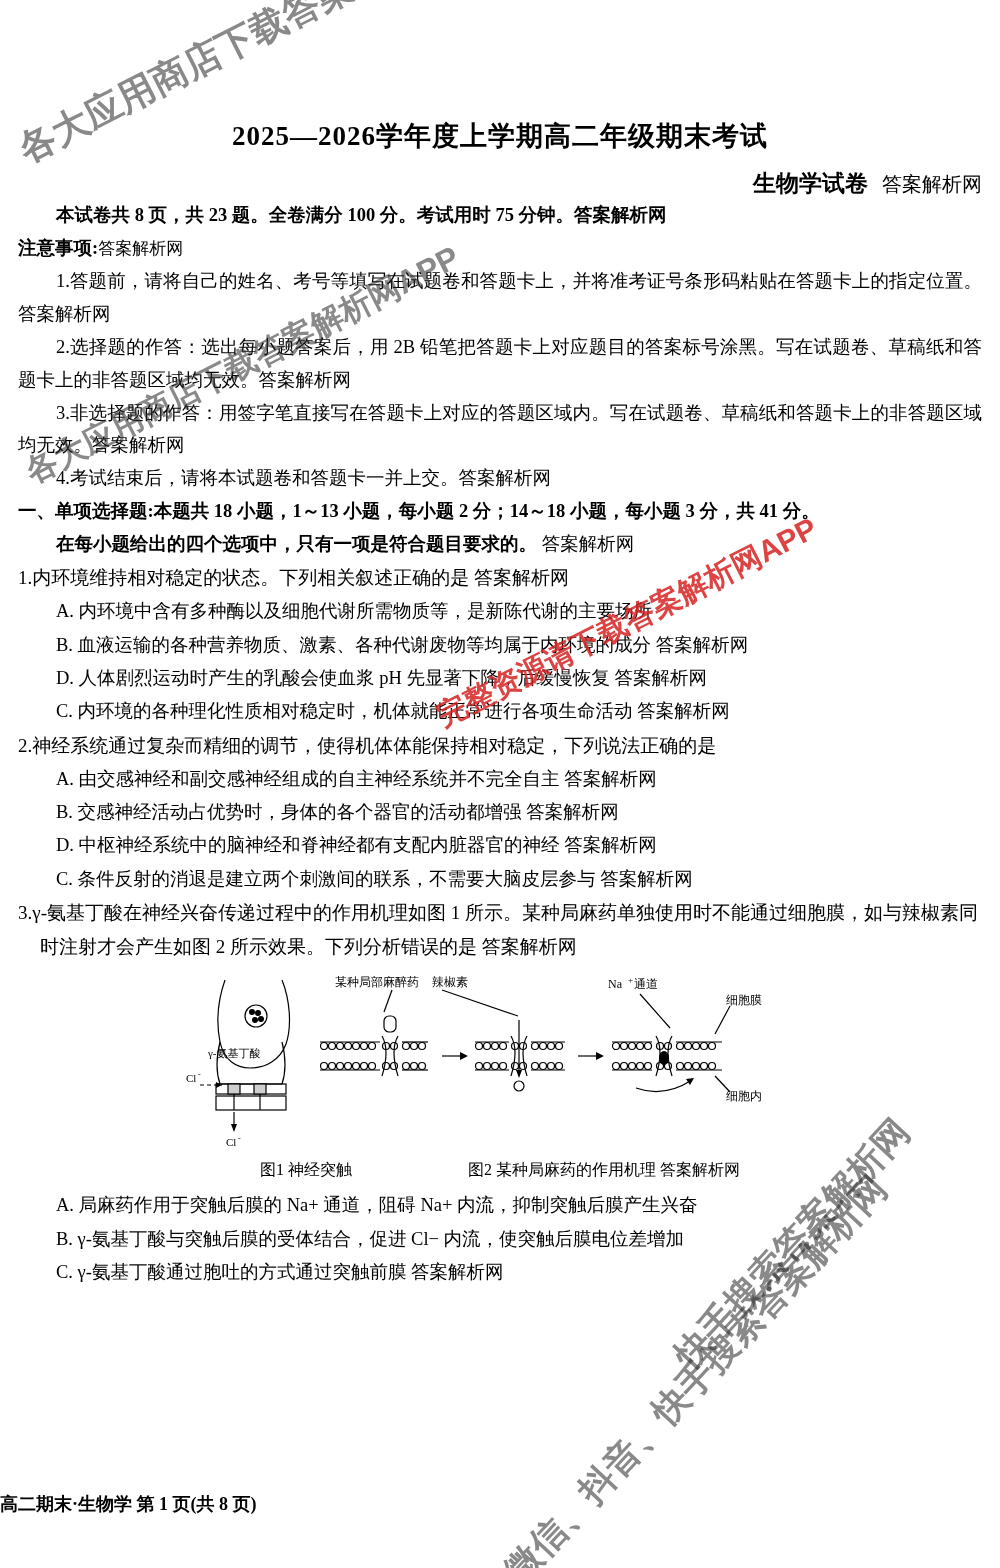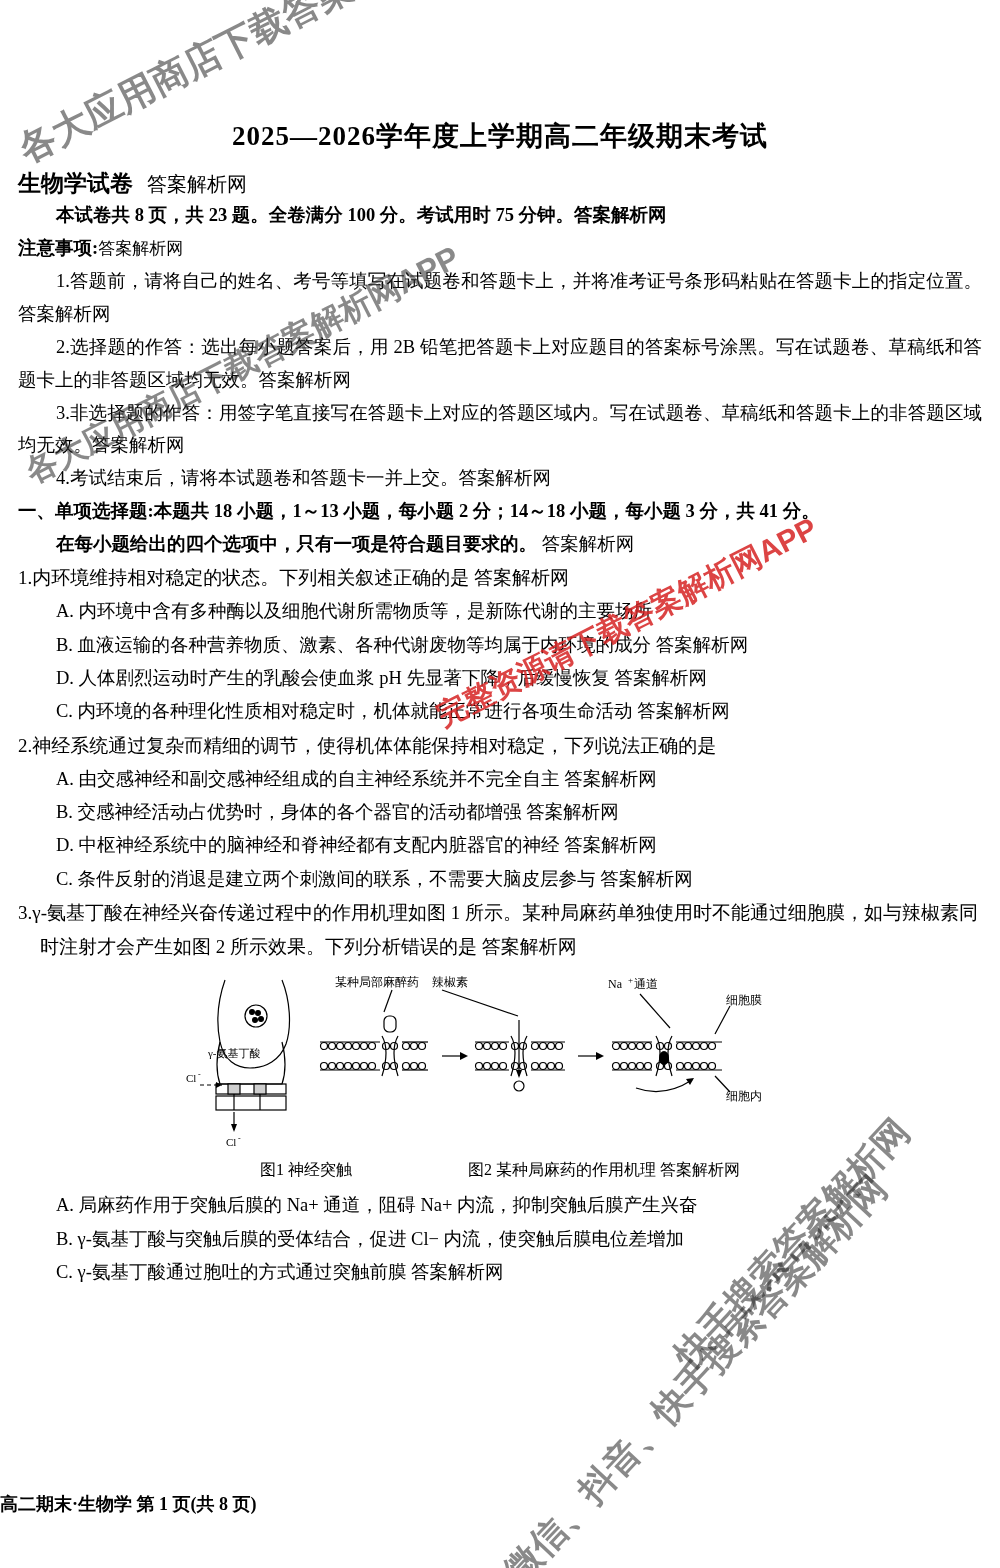--- a/index.html
+++ b/index.html
@@ -32,21 +32,21 @@
   }
   .title {
     text-align: center;
     font-size: 27px;
     font-weight: bold;
     letter-spacing: 1px;
     margin-top: 118px;
     font-family: "Liberation Serif", "DejaVu Serif", serif;
   }
   .subtitle {
-    text-align: left;
+    text-align: right;
     font-size: 23px;
     font-weight: bold;
     margin-top: 14px;
   }
   .subtitle .wm-inline {
     font-weight: normal;
     font-size: 20px;
     margin-left: 14px;
   }
   .line {

